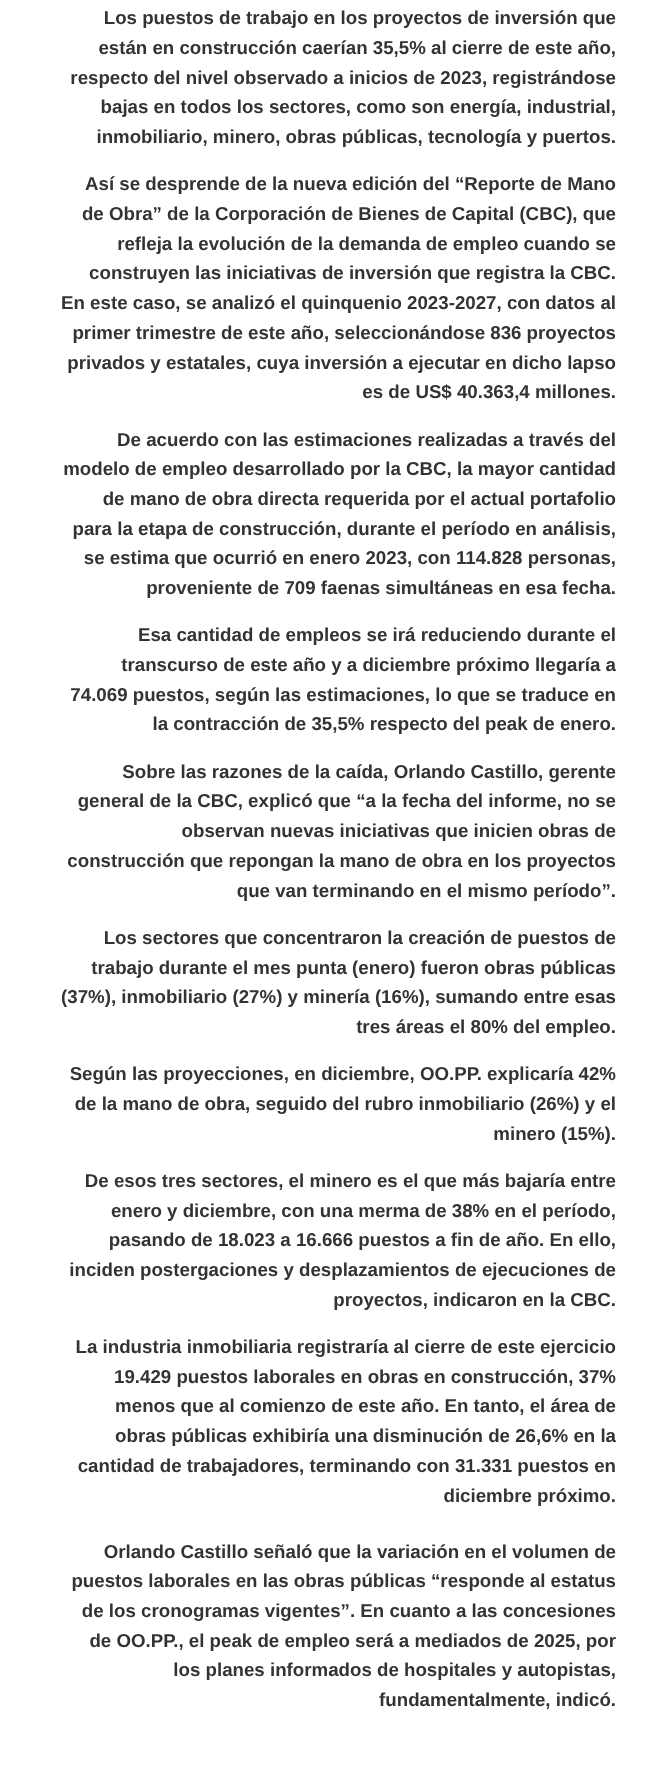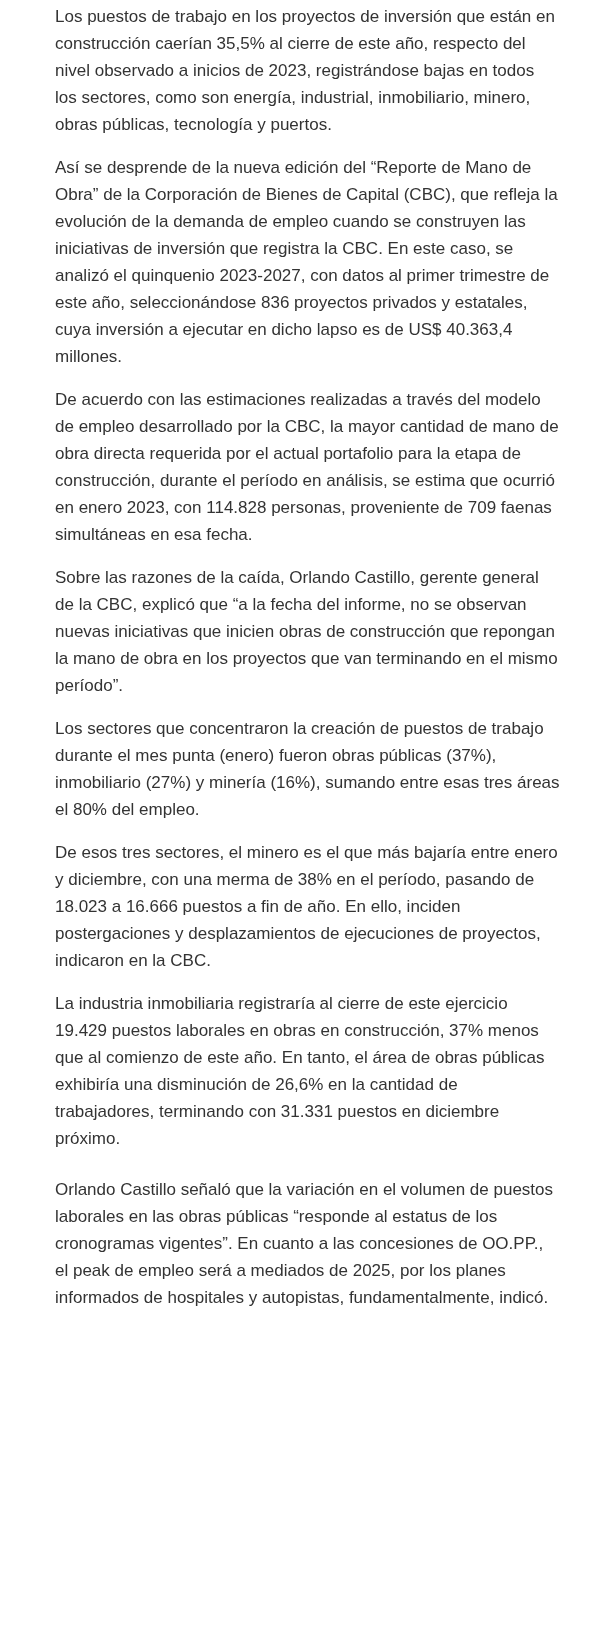--- a/index.html
+++ b/index.html
@@ -15,37 +15,39 @@
     box-sizing: border-box;
     width: 610px;
     min-height: 1629px;
     padding: 3px 50px 10px 55px;
     color: var(--text, #333333);
   }
   .article-body p {
     margin: 0 0 16px 0;
     font-size: 17px;
     line-height: 27px;
-    font-weight: 400;
-    text-align: left;
+    font-weight: 700;
+    text-align: right;
     letter-spacing: 0;
   }
   .article-body p:first-child {
     margin-top: 0;
   }
   .article-body p:last-child {
     margin-bottom: 0;
     margin-top: 24px;
   }
 </style>
 </head>
 <body>
 
 <main class="article-body">
   <p>Los puestos de trabajo en los proyectos de inversión que están en construcción caerían 35,5% al cierre de este año, respecto del nivel observado a inicios de 2023, registrándose bajas en todos los sectores, como son energía, industrial, inmobiliario, minero, obras públicas, tecnología y puertos.</p>
   <p>Así se desprende de la nueva edición del “Reporte de Mano de Obra” de la Corporación de Bienes de Capital (CBC), que refleja la evolución de la demanda de empleo cuando se construyen las iniciativas de inversión que registra la CBC. En este caso, se analizó el quinquenio 2023-2027, con datos al primer trimestre de este año, seleccionándose 836 proyectos privados y estatales, cuya inversión a ejecutar en dicho lapso es de US$ 40.363,4 millones.</p>
   <p>De acuerdo con las estimaciones realizadas a través del modelo de empleo desarrollado por la CBC, la mayor cantidad de mano de obra directa requerida por el actual portafolio para la etapa de construcción, durante el período en análisis, se estima que ocurrió en enero 2023, con 114.828 personas, proveniente de 709 faenas simultáneas en esa fecha.</p>
+  <p>Esa cantidad de empleos se irá reduciendo durante el transcurso de este año y a diciembre próximo llegaría a 74.069 puestos, según las estimaciones, lo que se traduce en la contracción de 35,5% respecto del peak de enero.</p>
   <p>Sobre las razones de la caída, Orlando Castillo, gerente general de la CBC, explicó que “a la fecha del informe, no se observan nuevas iniciativas que inicien obras de construcción que repongan la mano de obra en los proyectos que van terminando en el mismo período”.</p>
   <p>Los sectores que concentraron la creación de puestos de trabajo durante el mes punta (enero) fueron obras públicas (37%), inmobiliario (27%) y minería (16%), sumando entre esas tres áreas el 80% del empleo.</p>
+  <p>Según las proyecciones, en diciembre, OO.PP. explicaría 42% de la mano de obra, seguido del rubro inmobiliario (26%) y el minero (15%).</p>
   <p>De esos tres sectores, el minero es el que más bajaría entre enero y diciembre, con una merma de 38% en el período, pasando de 18.023 a 16.666 puestos a fin de año. En ello, inciden postergaciones y desplazamientos de ejecuciones de proyectos, indicaron en la CBC.</p>
   <p>La industria inmobiliaria registraría al cierre de este ejercicio 19.429 puestos laborales en obras en construcción, 37% menos que al comienzo de este año. En tanto, el área de obras públicas exhibiría una disminución de 26,6% en la cantidad de trabajadores, terminando con 31.331 puestos en diciembre próximo.</p>
   <p>Orlando Castillo señaló que la variación en el volumen de puestos laborales en las obras públicas “responde al estatus de los cronogramas vigentes”. En cuanto a las concesiones de OO.PP., el peak de empleo será a mediados de 2025, por los planes informados de hospitales y autopistas, fundamentalmente, indicó.</p>
 </main>
 
 </body></html>

